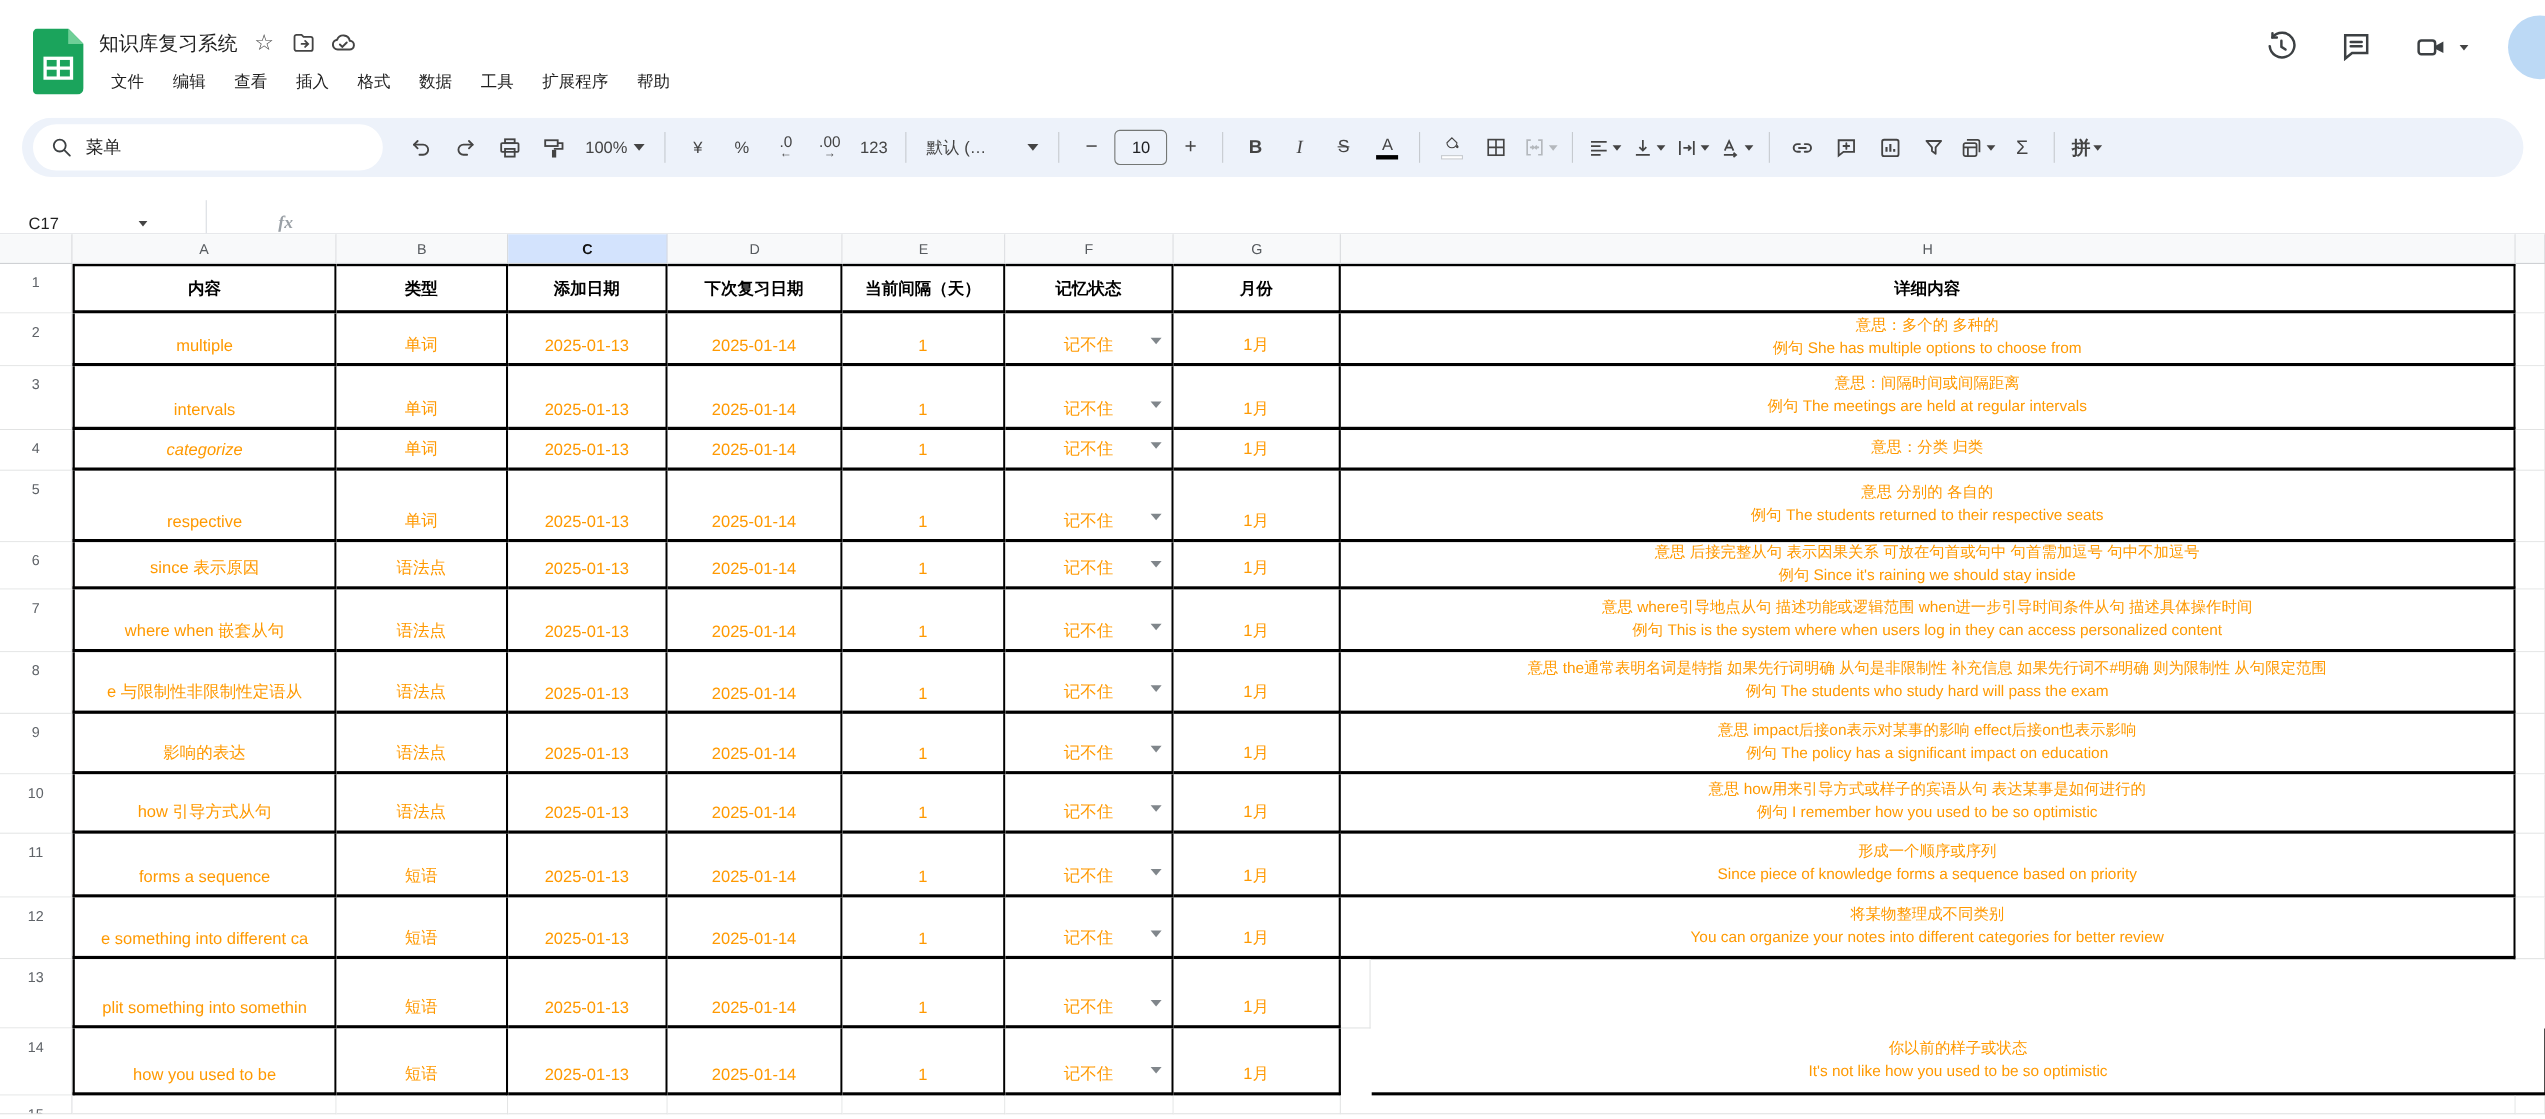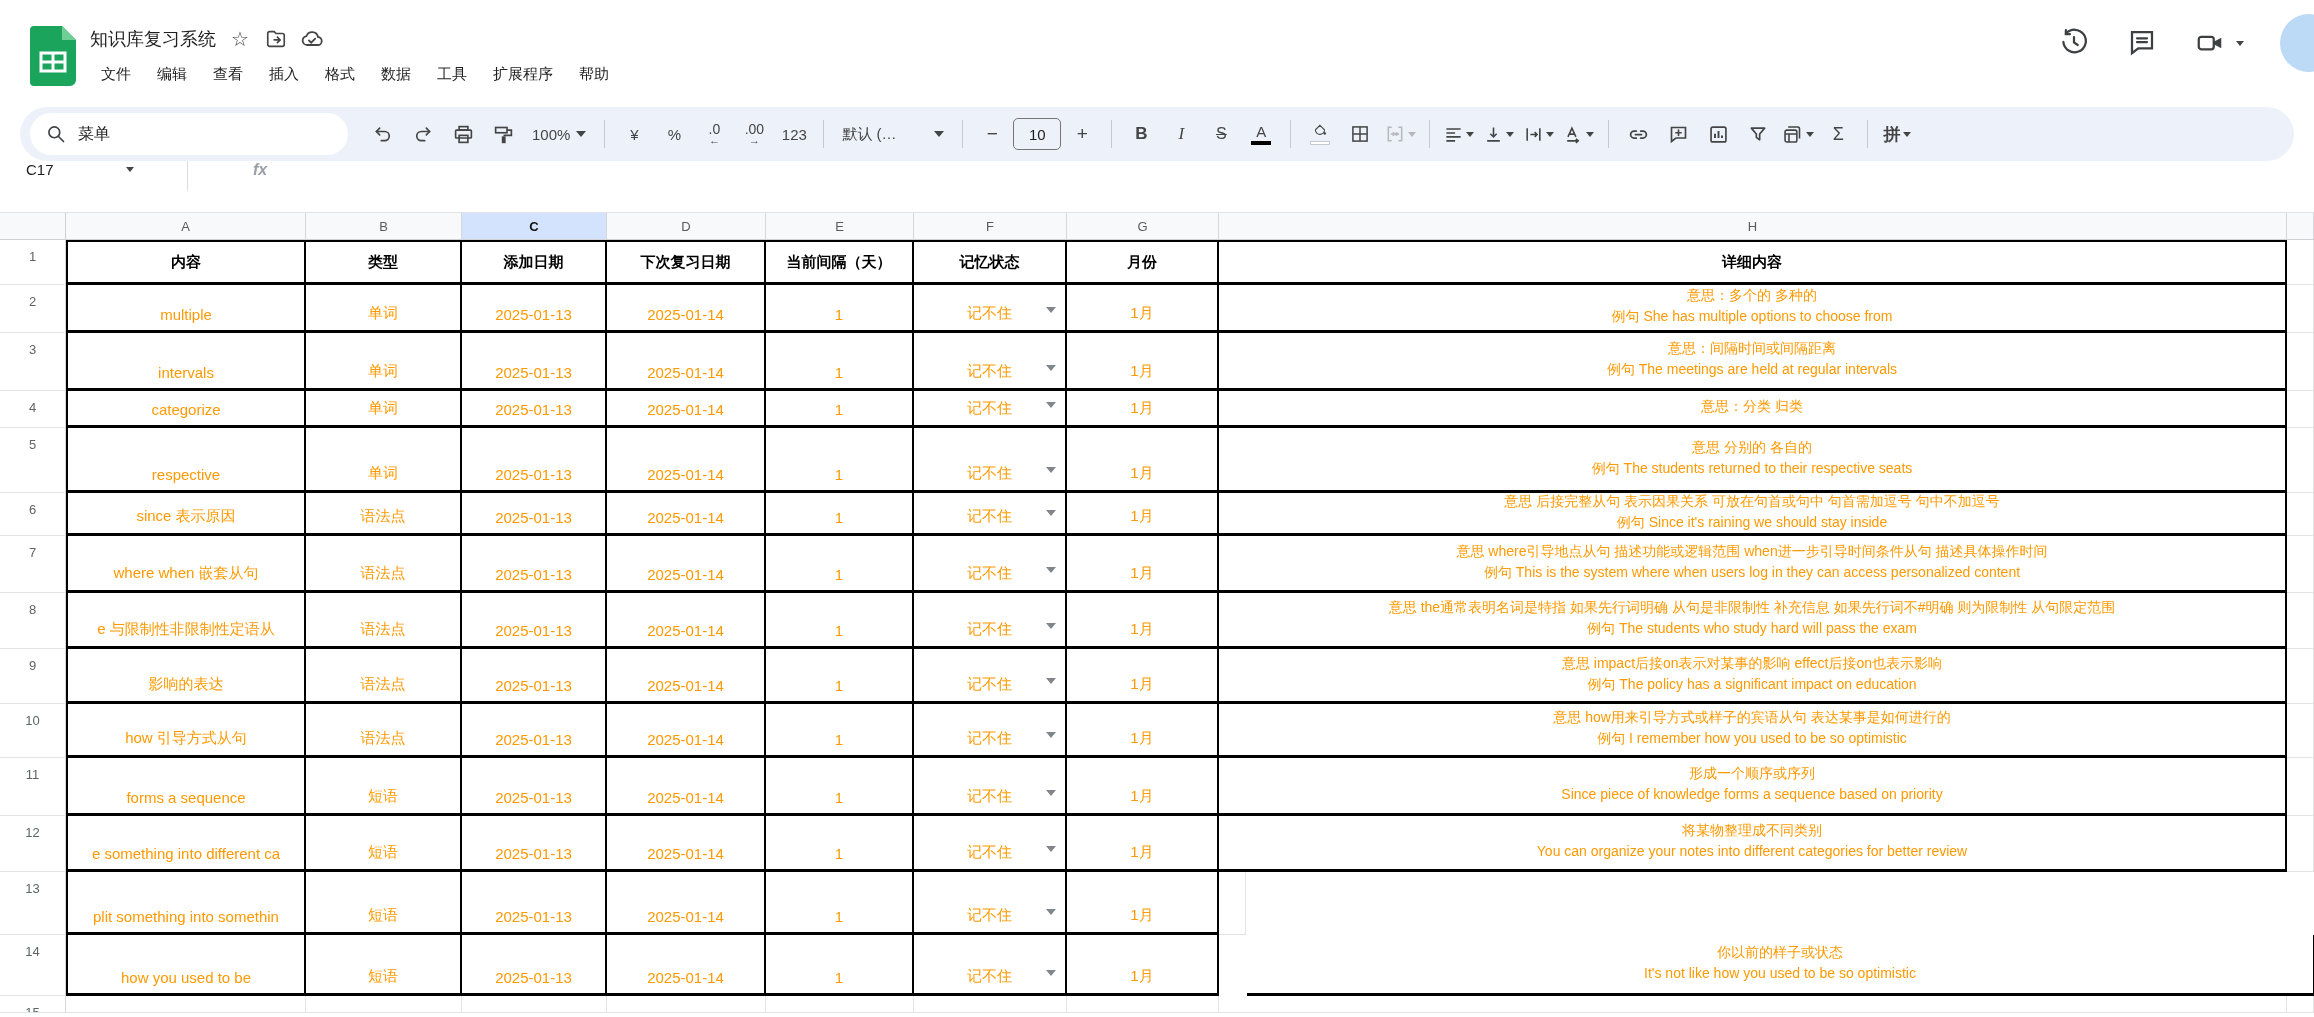--- a/index.html
+++ b/index.html
@@ -42,25 +42,25 @@
   .strk { text-decoration:line-through; font-size:16px; }
   .a-color { display:flex; flex-direction:column; align-items:center; line-height:1; }
   .a-color .bar { width:20px; height:4px; margin-top:2px; }
   .grayed { color:#b4b8bd !important; }
   .grayed .caret { border-top-color:#b4b8bd; }
   .num-ico { font-size:15px; letter-spacing:0; }
   .dec { display:flex; flex-direction:column; align-items:center; line-height:1; font-size:14px; }
   .dec .ar { font-size:11px; margin-top:-1px; }
 
   
-  .fbar { height:52px; display:flex; align-items:flex-start; border-bottom:1px solid #e1e3e6; background:#fff;gap:39px; }
+  .fbar { height:52px; display:flex; align-items:flex-end; border-bottom:1px solid #e1e3e6; background:#fff;gap:39px; }
   .namebox { width:148px; display:flex; align-items:center; justify-content:space-between; padding:0 14px 0 26px; }
   .namebox .ref { font-size:15px; color:#1f1f1f; }
   .fx-sep { width:1px; height:30px; background:#d9dce1; }
-  .fx { font-style:italic; color:#9aa0a6; font-size:16px; margin-left:26px; font-family:Liberation Sans, sans-serif; font-weight:bold; }
+  .fx { font-style:italic; color:#9aa0a6; font-size:16px; margin-left:26px; font-family:Liberation Serif, serif; font-weight:bold; }
 
   
   .grid { position:relative; background:#fff; }
   .grow { display:flex; }
   .gcell { flex:0 0 auto; display:flex; align-items:flex-end; justify-content:center;
     overflow:hidden; white-space:nowrap; border-right:1px solid #e2e3e3; border-bottom:1px solid #e2e3e3;
     background:#fff; position:relative; }
   .colhdr { align-items:center; background:#f8f9fa; color:#575b5f; font-size:13px;
     border-right:1px solid #d5d7da; border-bottom:1px solid #cfd1d4; }
   .colhdr.sel { background:#d3e3fd; color:#111; font-weight:bold; }
@@ -365,21 +365,21 @@
       <div class="gcell tcell" style="width: 153px; height: 58px;">记不住<span class="fcaret"></span></div>
       <div class="gcell tcell" style="width: 152px; height: 58px;">1月</div>
       <div class="gcell tcell detail" style="width: 1068px; height: 58px;">
         <div>意思：间隔时间或间隔距离</div>
         <div>例句 The meetings are held at regular intervals</div>
       </div>
       <div class="gcell" style="width: 27px; height: 58px;"></div>
     </div>
     <div class="grow">
       <div class="gcell rownum" style="width: 66px; height: 37px;">4</div>
-      <div class="gcell tcell first" style="width: 240px; height: 37px;">categorize</div>
+      <div class="gcell tcell first" style="width: 240px; height: 37px; font-style: italic;">categorize</div>
       <div class="gcell tcell" style="width: 156px; height: 37px;">单词</div>
       <div class="gcell tcell" style="width: 145px; height: 37px;">2025-01-13</div>
       <div class="gcell tcell" style="width: 159px; height: 37px;">2025-01-14</div>
       <div class="gcell tcell" style="width: 148px; height: 37px;">1</div>
       <div class="gcell tcell" style="width: 153px; height: 37px;">记不住<span class="fcaret"></span></div>
       <div class="gcell tcell" style="width: 152px; height: 37px;">1月</div>
       <div class="gcell tcell detail" style="width: 1068px; height: 37px;">
         <div>意思：分类 归类</div>
       </div>
       <div class="gcell" style="width: 27px; height: 37px;"></div>

